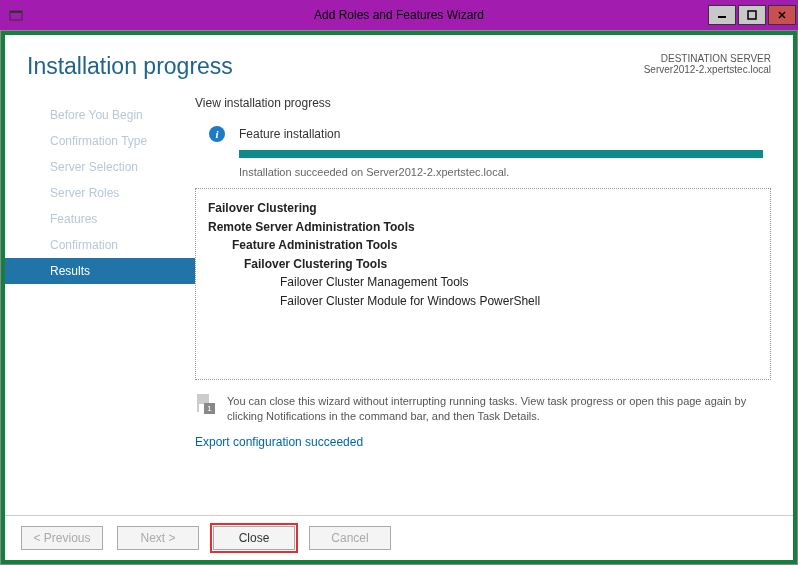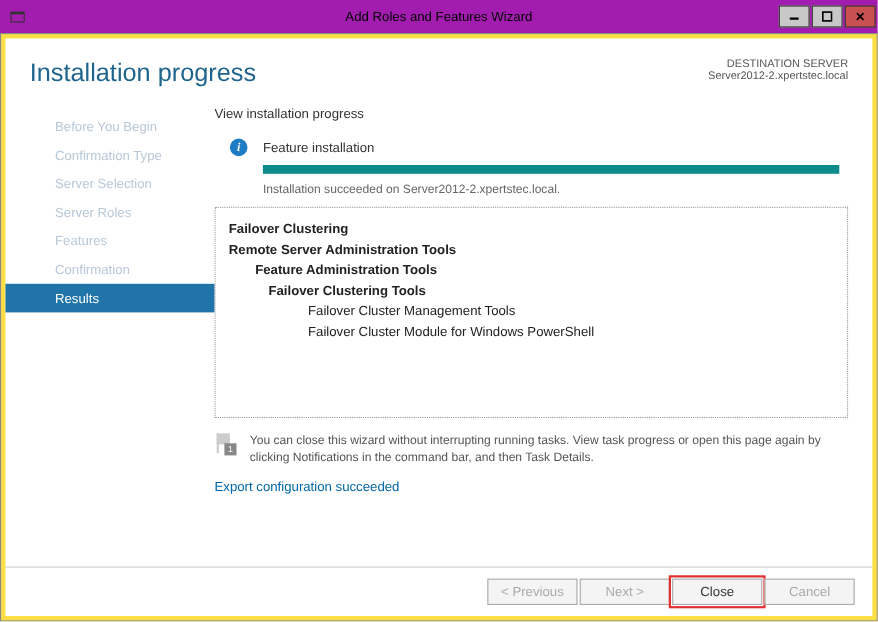--- a/index.html
+++ b/index.html
@@ -3,21 +3,21 @@
 <meta charset="utf-8">
 <style>
 * { box-sizing: border-box; margin: 0; padding: 0; }
 body { font-family: "Segoe UI", Arial, sans-serif; background: #fff; width: 798px; height: 565px; overflow: hidden; }
 .titlebar { background: #a21caf; height: 30px; display: flex; align-items: center; position: relative; }
 .titlebar-icon { width: 16px; height: 16px; margin-left: 8px; display: flex; align-items: center; justify-content: center; }
 .titlebar-title { position: absolute; left: 50%; transform: translateX(-50%); font-size: 12px; color: #000; }
 .win-controls { margin-left: auto; display: flex; }
 .win-btn { width: 28px; height: 20px; border: 1px solid #333; background: #c8c8c8; margin-right: 2px; display: flex; align-items: center; justify-content: center; font-size: 11px; font-family: Arial; cursor: default; }
 .win-btn.close-w { background: #c85050; }
-.outer { border: 1px solid #888; height: 535px; background: #fde047; padding: 4px; }
+.outer { border: 1px solid #888; height: 535px; background: #15803d; padding: 4px; }
 .inner { background: #fff; height: 100%; display: flex; flex-direction: column; }
 .header-row { display: flex; justify-content: space-between; align-items: flex-start; padding: 18px 22px 8px 22px; }
 .page-title { color: #1e648c; font-size: 23px; font-weight: 300; }
 .dest { text-align: right; font-size: 10px; color: #555; }
 .dest-label { letter-spacing: 0px; }
 .body-row { display: flex; flex: 1; padding: 0 22px 0 0; }
 .sidebar { width: 190px; padding-top: 14px; }
 .side-item { padding: 6px 0 6px 45px; font-size: 12px; color: #b8b8b8; }
 .side-item.active { background: #2074a8; color: #fff; }
 .side-item.link { color: #b8c8d8; }
@@ -33,21 +33,21 @@
 .ind0b { margin-left: 0; font-weight: 600; }
 .ind1 { margin-left: 24px; font-weight: 600; }
 .ind2 { margin-left: 36px; font-weight: 600; }
 .ind3 { margin-left: 72px; font-weight: 400; }
 .note-row { display: flex; margin-top: 14px; font-size: 11px; color: #555; line-height: 1.4; }
 .flag-icon { width: 22px; height: 22px; margin-right: 10px; flex-shrink: 0; position: relative; }
 .flag-icon::before { content: ""; position: absolute; left: 2px; top: 0; width: 12px; height: 10px; background: #ccc; }
 .flag-icon::after { content: ""; position: absolute; left: 2px; top: 0; width: 2px; height: 18px; background: #ccc; }
 .flag-badge { position: absolute; right: 2px; bottom: 2px; width: 11px; height: 11px; background: #888; color: #fff; font-size: 8px; display: flex; align-items: center; justify-content: center; }
 .export-link { color: #0066aa; font-size: 12px; margin-top: 10px; display: inline-block; }
-.footer { border-top: 1px solid #ccc; padding: 10px 16px; display: flex; justify-content: flex-end; gap: 2px; }
+.footer { border-top: 1px solid #ccc; padding: 10px 16px; display: flex; justify-content: flex-start; gap: 14px; }
 .btn { width: 82px; height: 24px; border: 1px solid #aaa; background: #f4f4f4; font-size: 12px; color: #333; cursor: default; }
 .btn.disabled { color: #aaa; }
 .btn.highlighted { outline: 2px solid #e03030; outline-offset: 1px; }
 </style>
 </head>
 <body>
 
 <div class="titlebar">
   <div class="titlebar-icon">
     <svg width="14" height="14" viewBox="0 0 14 14">

